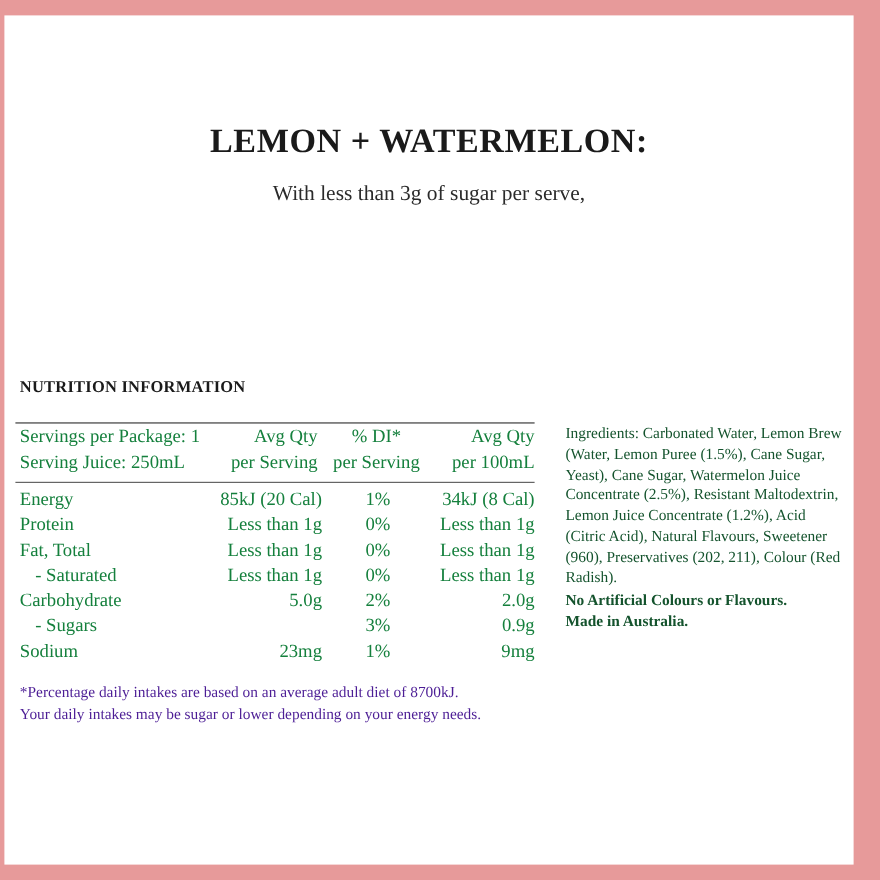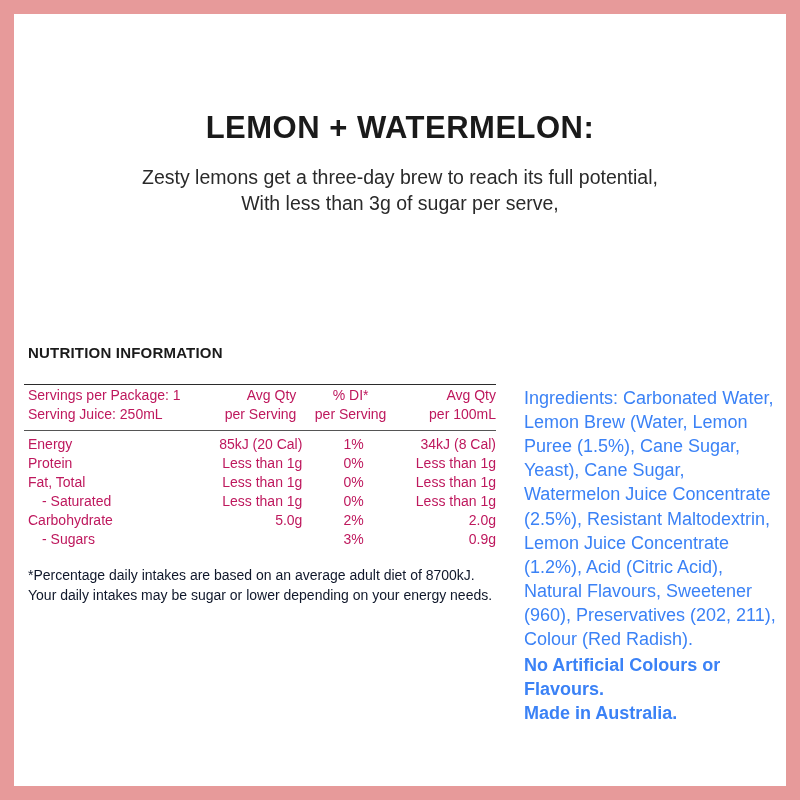--- a/index.html
+++ b/index.html
@@ -8,26 +8,27 @@
   }
   body {
     width: 800px;
     height: 800px;
     font-family: "Liberation Sans", sans-serif;
     background: #e79a9a;
     overflow: hidden;
   }
   .page {
     position: absolute;
-    left: 14px;
+    left: 4px;
     top: 14px;
     width: 772px;
     height: 772px;
     background: #ffffff;
     box-sizing: border-box;
+    font-family: Liberation Serif, serif;
   }
   .hero {
     padding-top: 96px;
     text-align: center;
   }
   .hero-title {
     font-size: 31px;
     font-weight: bold;
     letter-spacing: 0.5px;
     color: #1a1a1a;
@@ -66,66 +67,65 @@
     height: 1px;
     background: #2b2b2b;
     width: 472px;
   }
   .rule.thin {
     background: #555;
   }
   table.nut {
     width: 472px;
     border-collapse: collapse;
-    font-size: 14px;
-    color: #be185d;
+    font-size: 17px;
+    color: #15803d;
   }
   table.nut td {
     padding: 1.5px 0;
     vertical-align: top;
     white-space: nowrap;
   }
   table.nut td.c1 { text-align: left; padding-left: 4px; width: 160px;}
   table.nut td.c2 { text-align: right; width: 110px; }
   table.nut td.c3 { text-align: center; width: 110px; }
   table.nut td.c4 { text-align: right; width: 92px; }
   .head-row td { padding-top: 6px; padding-bottom: 0px; }
   .indent { padding-left: 18px !important; }
   .footnote {
     font-size: 14px;
     line-height: 1.4;
-    color: #0f172a;
+    color: #4c1d95;
     margin-top: 18px;
     padding-left: 4px;
     width: 500px;
   }
   .ingredients {
     position: absolute;
     left: 510px;
     top: 42px;
     width: 252px;
-    font-size: 18px;
+    font-size: 14px;
     line-height: 1.34;
-    color: #3b82f6;
+    color: #14532d;
   }
   .ingredients .claims {
     font-weight: bold;
     margin-top: 2px;
     line-height: 1.34;
   }
 </style>
 </head>
 <body>
 
 <div class="page">
 
   <div class="hero">
     <h1 class="hero-title">LEMON + WATERMELON:</h1>
     <div class="hero-desc">
-      <div>Zesty lemons get a three-day brew to reach its full potential,</div>
       <div>With less than 3g of sugar per serve,</div>
     </div>
   </div>
 
   <div class="content">
 
     <div class="nutrition">
       <div class="nutrition-heading">NUTRITION INFORMATION</div>
       <div class="rule"></div>
 
@@ -179,20 +179,26 @@
             <td class="c2">5.0g</td>
             <td class="c3">2%</td>
             <td class="c4">2.0g</td>
           </tr>
           <tr>
             <td class="c1 indent">- Sugars</td>
             <td class="c2"></td>
             <td class="c3">3%</td>
             <td class="c4">0.9g</td>
           </tr>
+          <tr>
+            <td class="c1">Sodium</td>
+            <td class="c2">23mg</td>
+            <td class="c3">1%</td>
+            <td class="c4">9mg</td>
+          </tr>
         </tbody>
       </table>
 
       <div class="footnote">
         <div>*Percentage daily intakes are based on an average adult diet of 8700kJ.</div>
         <div>Your daily intakes may be sugar or lower depending on your energy needs.</div>
       </div>
     </div>
 
     <div class="ingredients">

